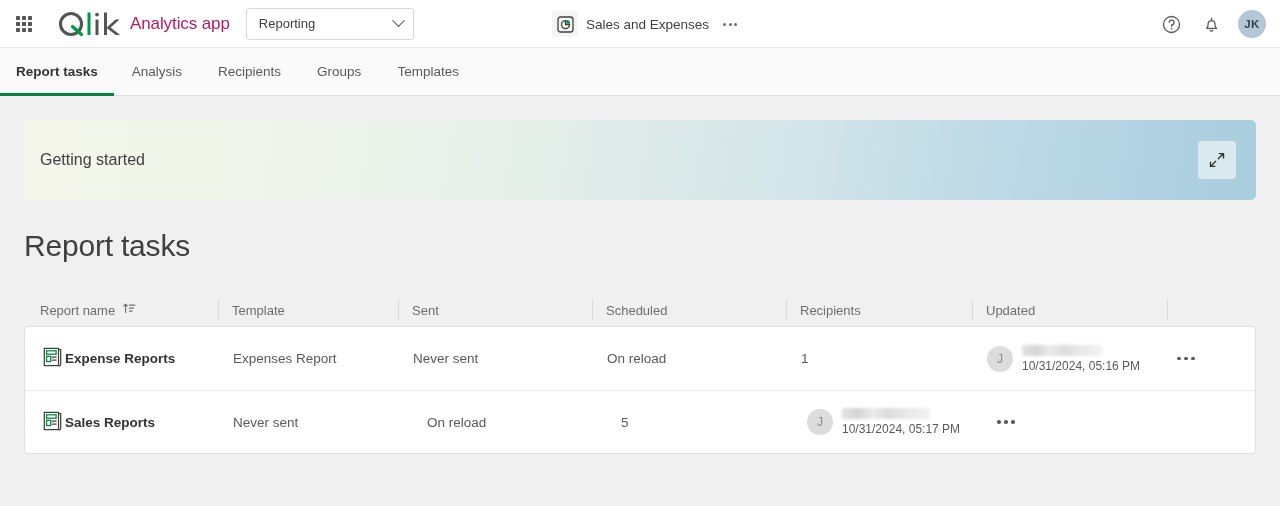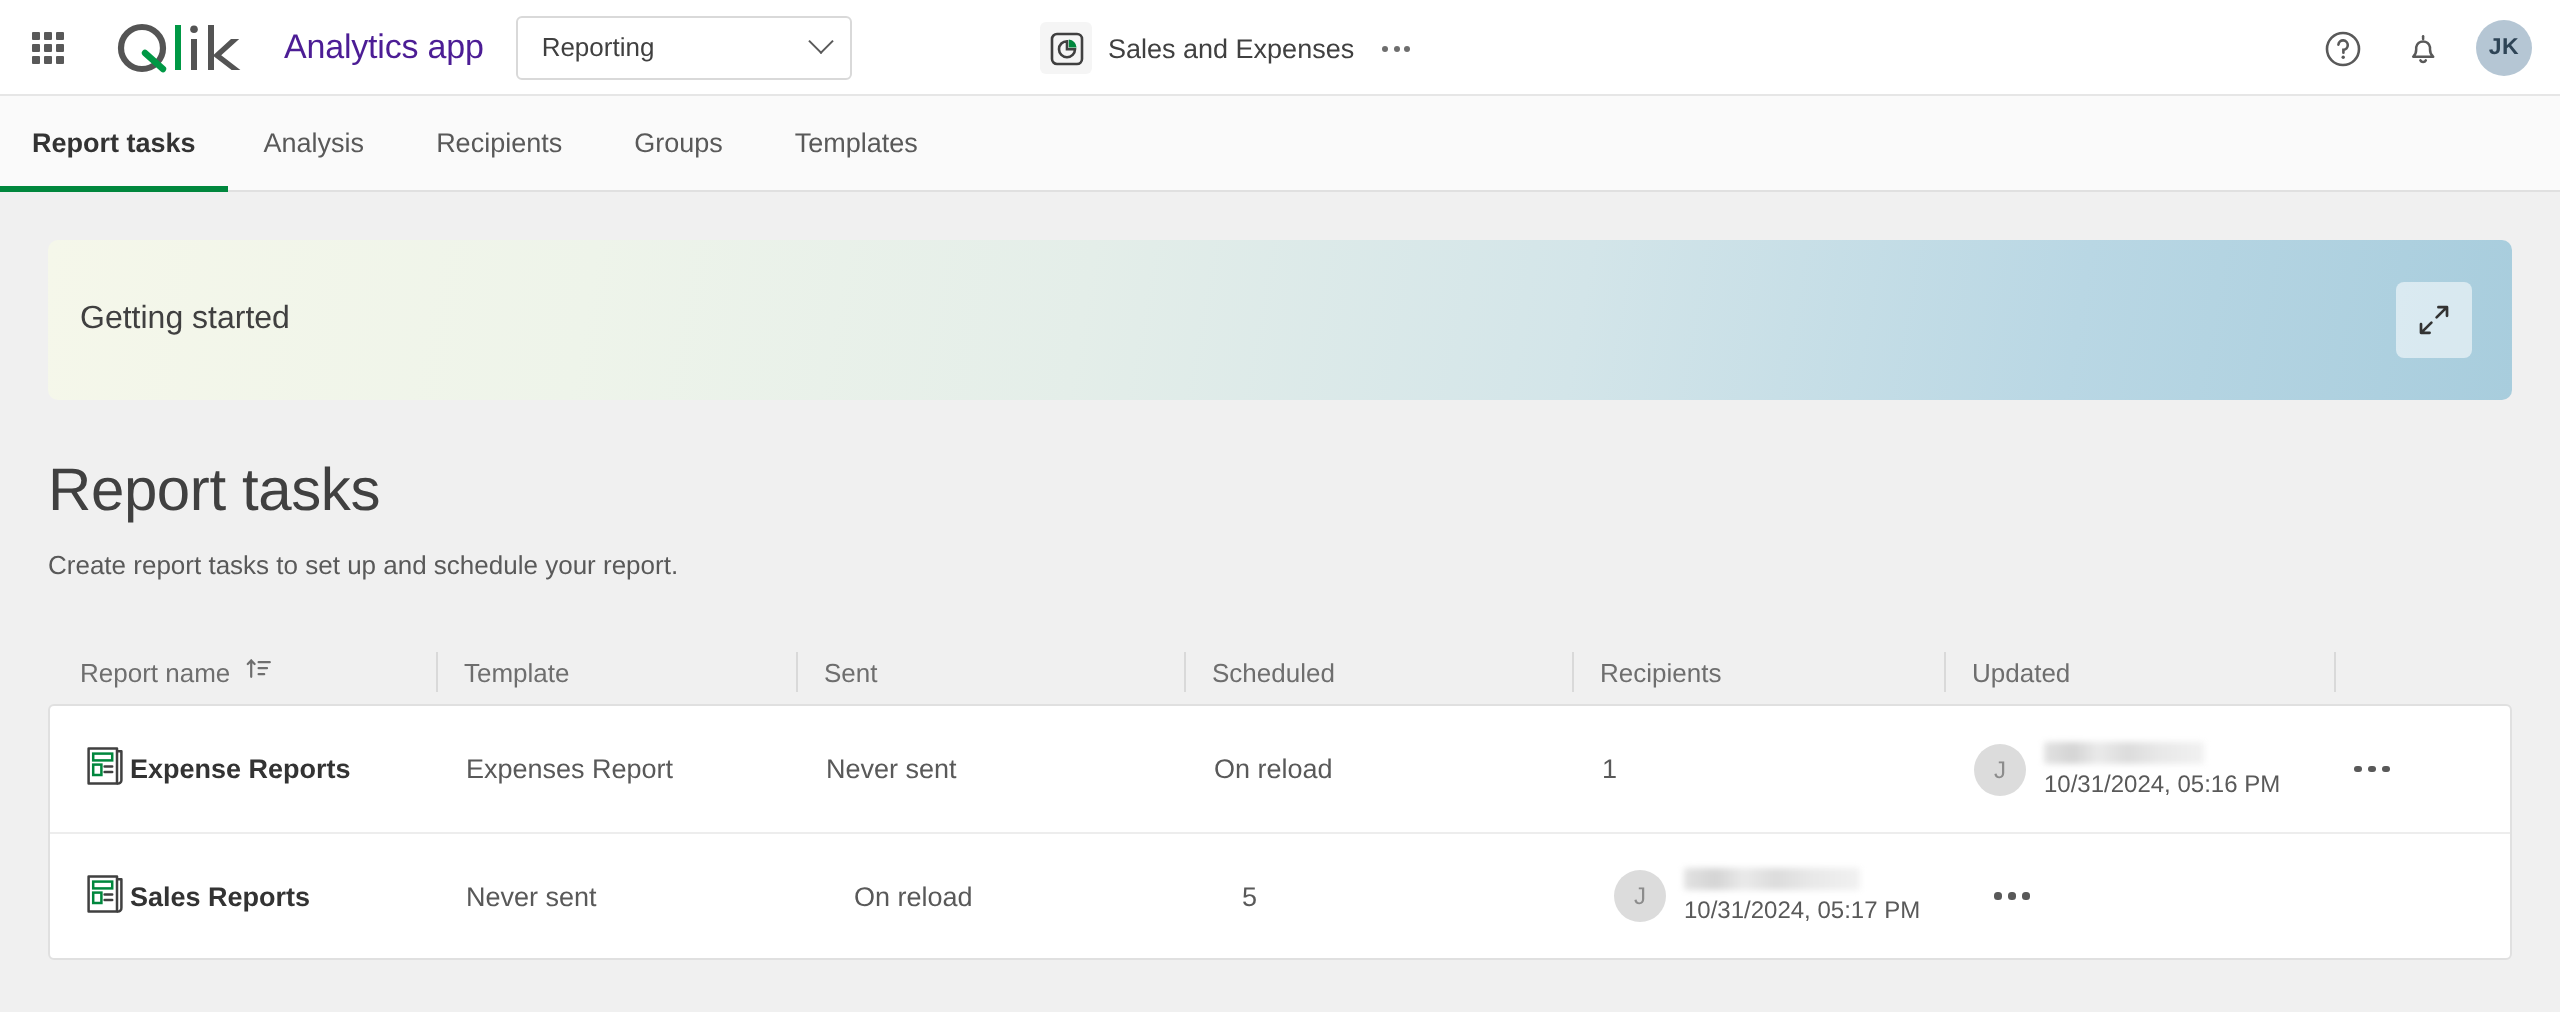--- a/index.html
+++ b/index.html
@@ -24,22 +24,22 @@
     display: flex; align-items: center; justify-content: center;
     cursor: pointer;
   }
   .grid-dots { display: grid; grid-template-columns: repeat(3, 4px); grid-template-rows: repeat(3, 4px); gap: 2px; }
   .grid-dots i { display: block; width: 4px; height: 4px; background: #595959; border-radius: 0.5px; }
 
   .qlik-logo { margin-left: 8px; display: flex; align-items: baseline; }
   .qlik-logo svg { display: block; }
 
   .app-title {
-    margin-left: 16px;
-    font-size: 17px; color: #4c1d95; font-weight: 400;
+    margin-left: 4px;
+    font-size: 17px; color: #be185d; font-weight: 400;
     letter-spacing: -0.1px;
     text-align: center;
   }
 
   .space-select {
     margin-left: 16px;
     width: 168px; height: 32px;
     border: 1px solid #d9d9d9; border-radius: 3px;
     background: #fff;
     display: flex; align-items: center; justify-content: space-between;
@@ -47,21 +47,21 @@
     font-size: 13px; color: #404040;
     cursor: pointer;
   }
   .chev {
     width: 9px; height: 9px;
     border-right: 1.6px solid #595959; border-bottom: 1.6px solid #595959;
     transform: rotate(45deg) translate(-2px,-2px);
   }
 
   .app-chip {
-    position: absolute; left: 520px; top: 0; height: 48px;
+    position: absolute; left: 552px; top: 0; height: 48px;
     display: flex; align-items: center; gap: 8px;
   }
   .app-chip-icon {
     width: 26px; height: 26px; border-radius: 3px; background: #f5f5f5;
     display: flex; align-items: center; justify-content: center;
   }
   .app-chip-name { font-size: 13.5px; color: #404040; cursor: pointer; }
   .chip-dots { display: flex; gap: 2.5px; margin-left: 6px; cursor: pointer; }
   .chip-dots i { width: 3px; height: 3px; border-radius: 50%; background: #6e6e6e; display: block; }
 
@@ -290,21 +290,20 @@
       <svg width="18" height="18" viewBox="0 0 18 18" aria-hidden="true">
         <path d="M10.3 7.7 L15.2 2.8 M11.2 2.6 h4.3 v4.3" fill="none" stroke="#333" stroke-width="1.35" stroke-linecap="round" stroke-linejoin="round"></path>
         <path d="M7.7 10.3 L2.8 15.2 M6.8 15.4 H2.5 v-4.3" fill="none" stroke="#333" stroke-width="1.35" stroke-linecap="round" stroke-linejoin="round"></path>
       </svg>
     </div>
   </div>
 
   <div class="page-head">
     <div>
       <div class="page-title">Report tasks</div>
-      <div class="page-sub">Create report tasks to set up and schedule your report.</div>
     </div>
   </div>
 
   <div class="table-wrap">
 
     <div class="thead">
       <div class="th c-name">
         <span>Report name</span>
         <span>
           <svg width="13" height="13" viewBox="0 0 13 13" aria-hidden="true">

